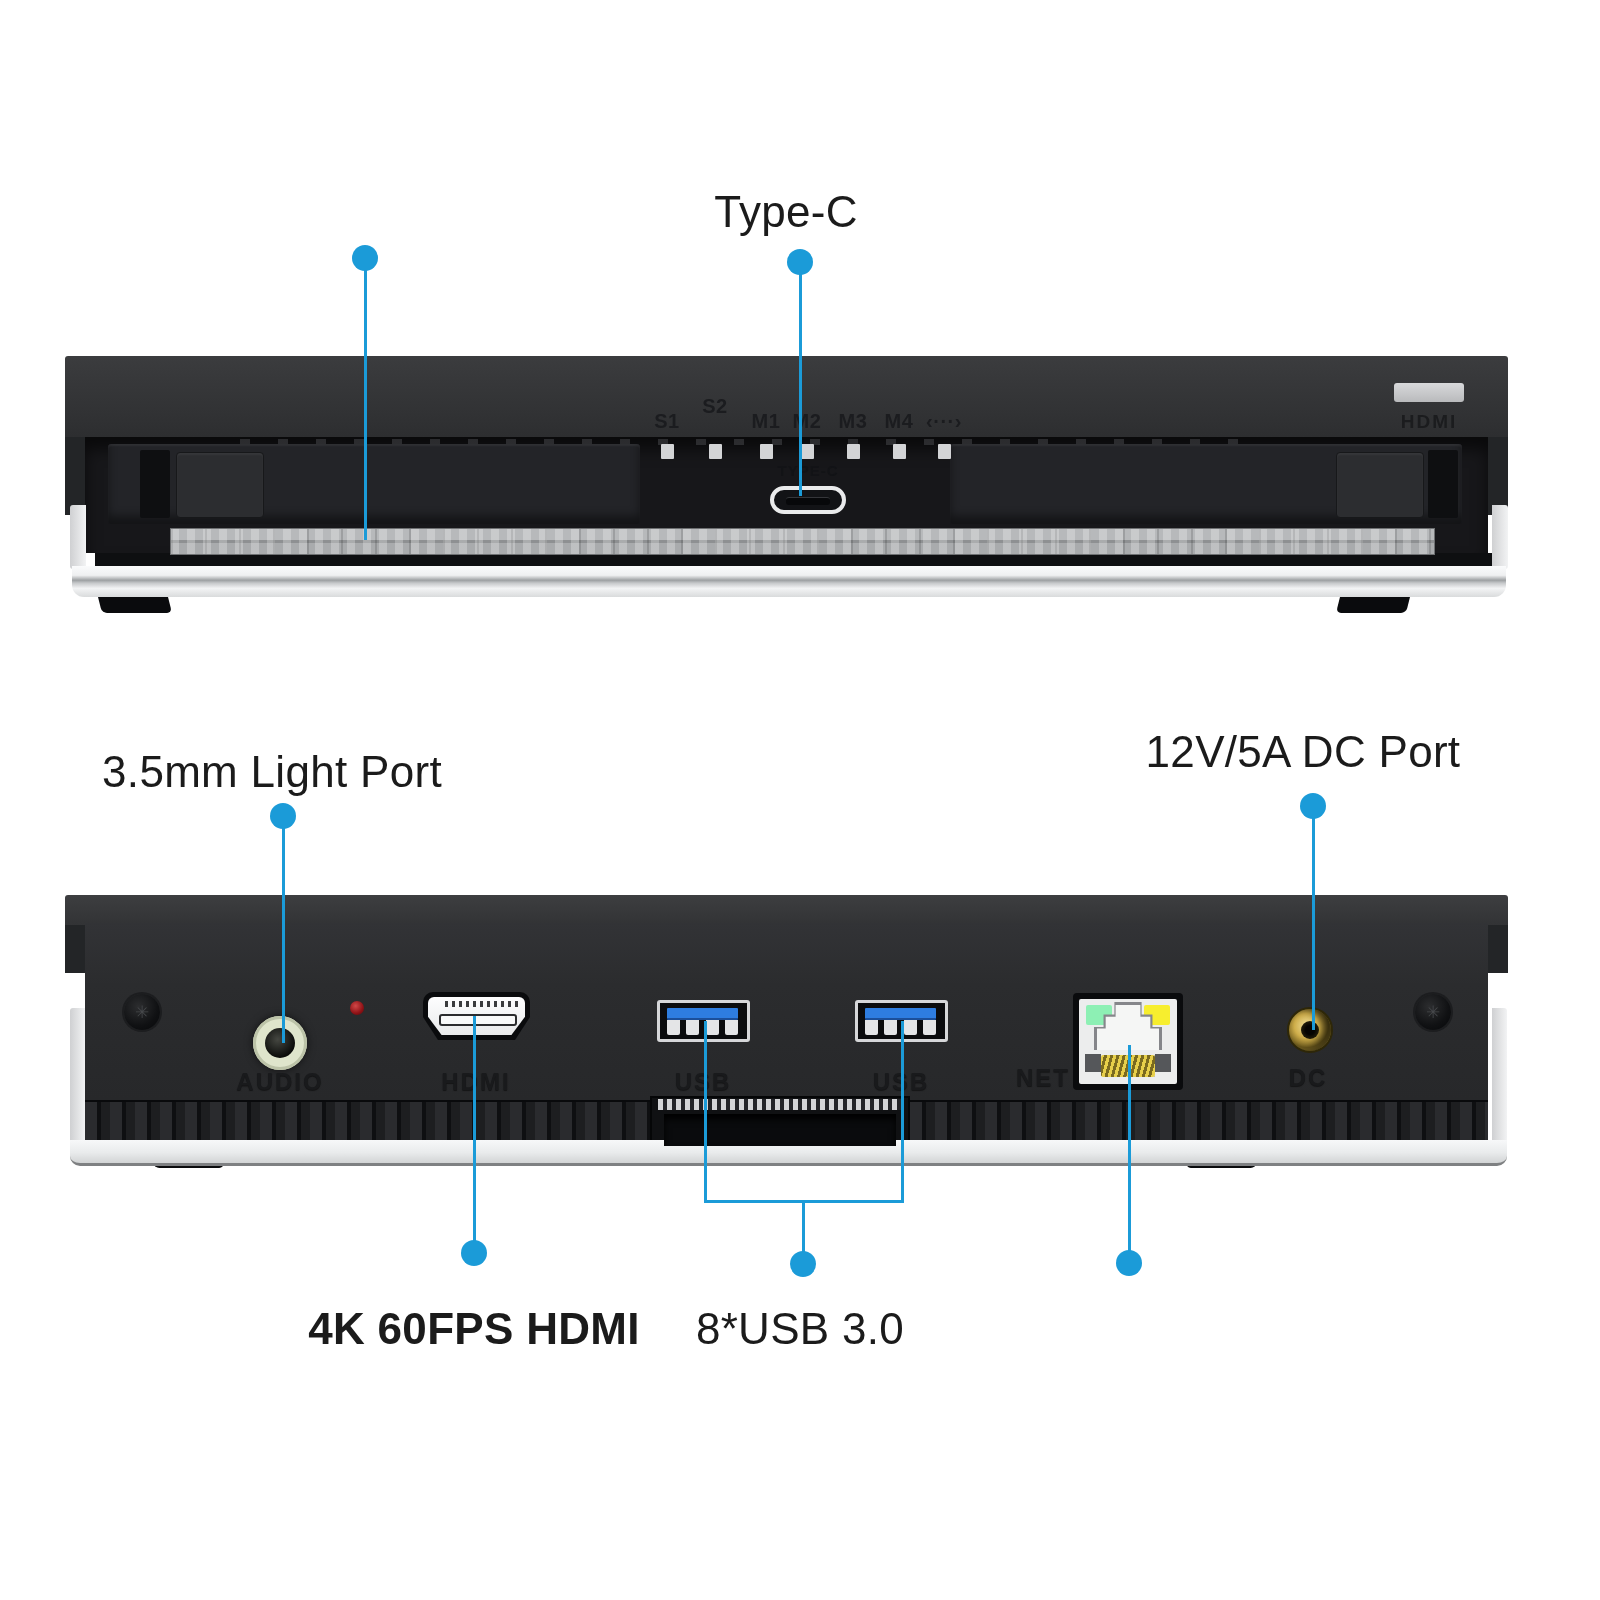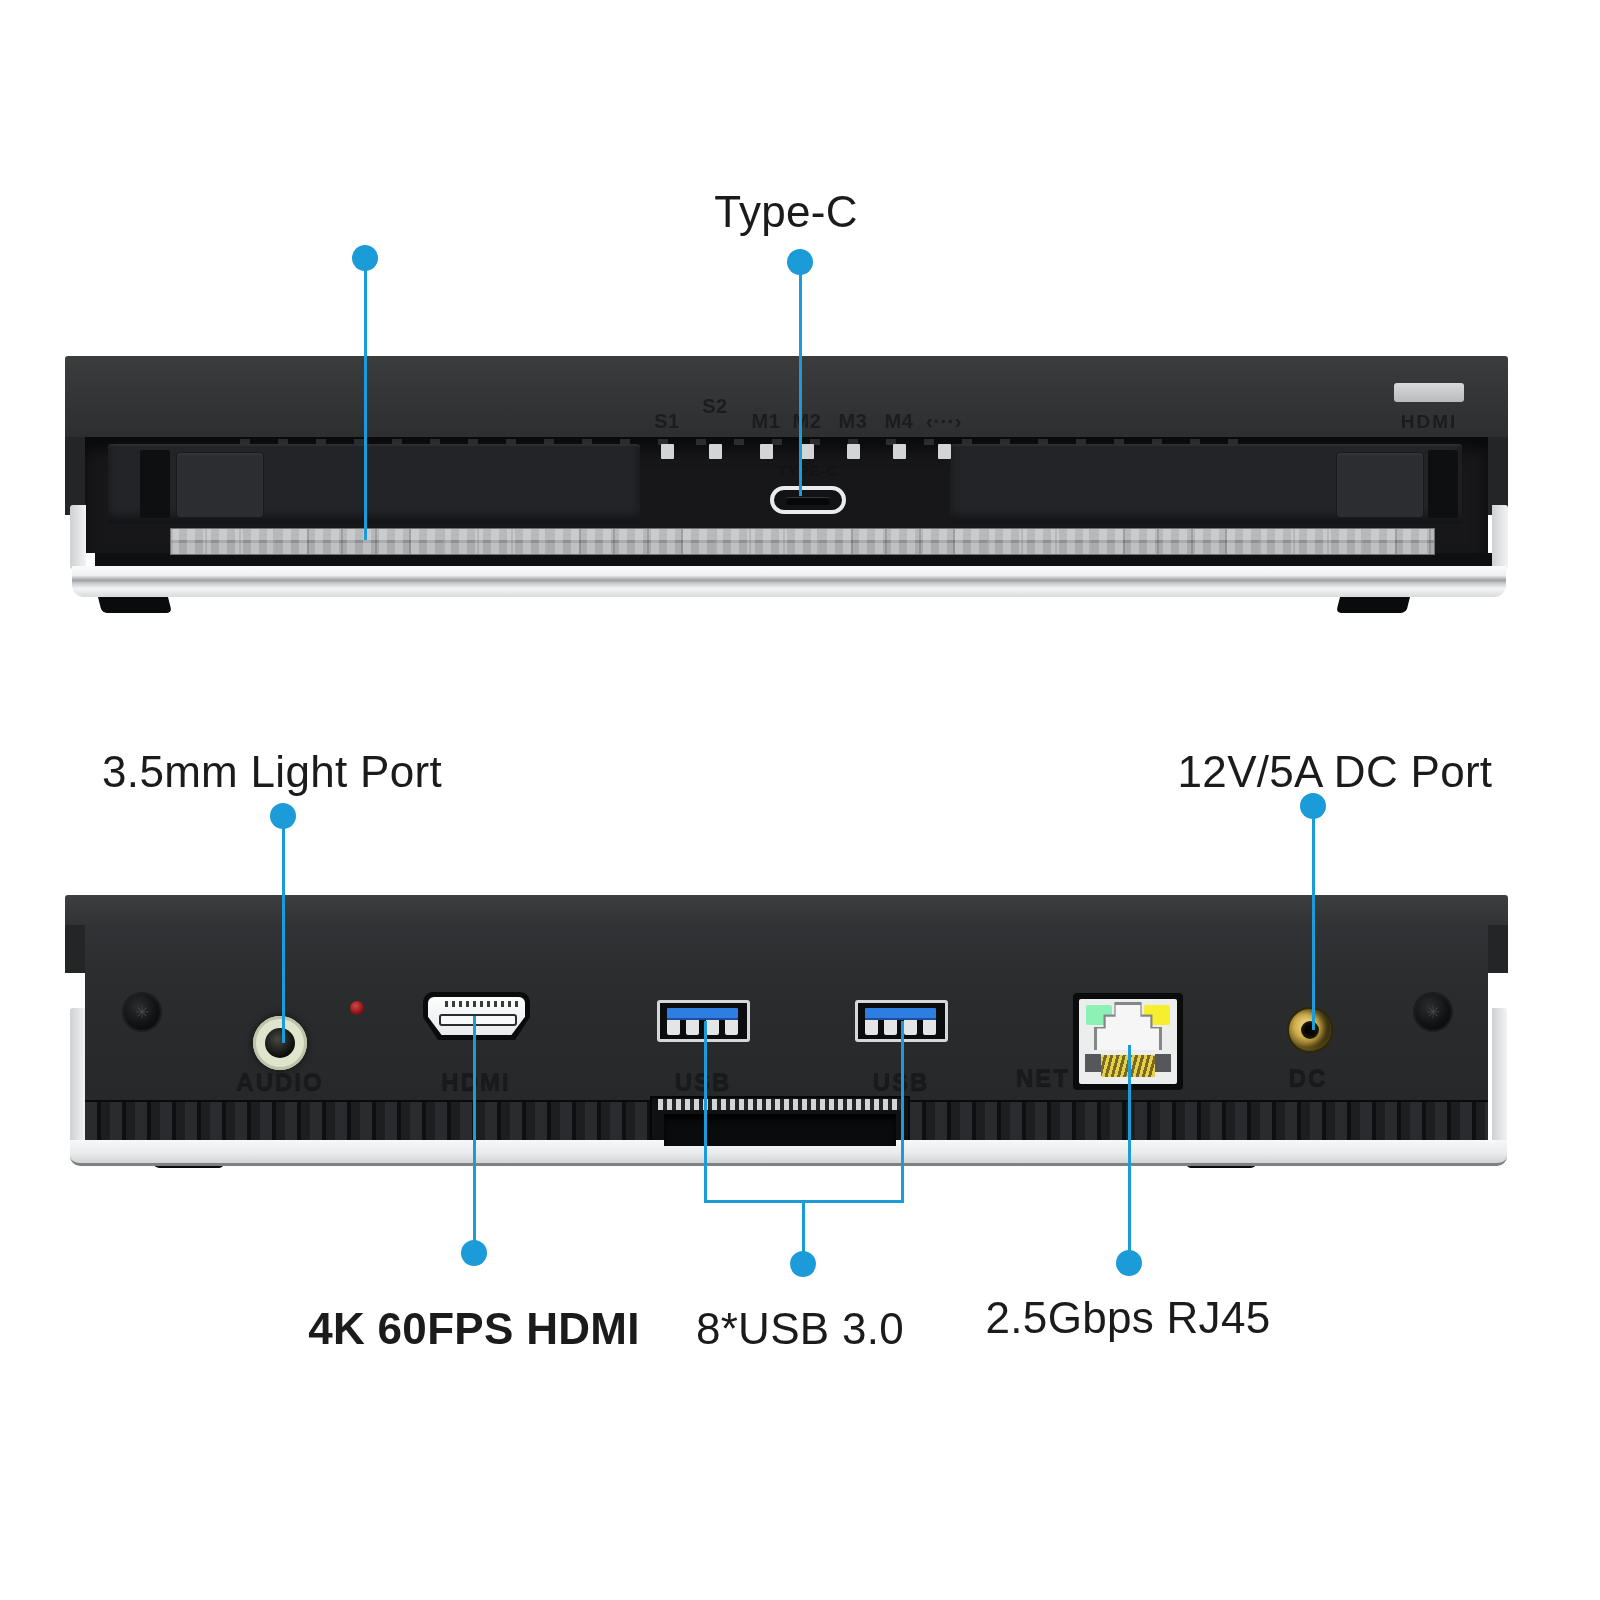--- a/index.html
+++ b/index.html
@@ -227,32 +227,31 @@
   <div class="co-v" style="left:364px;top:258px;height:282px;"></div>
 
   <span class="co-label" style="left:786px;top:212px;">Type-C</span>
   <div class="co-dot" style="left:787px;top:249px;"></div>
   <div class="co-v" style="left:799px;top:262px;height:234px;"></div>
 
   <span class="co-label" style="left:272px;top:772px;">3.5mm Light Port</span>
   <div class="co-dot" style="left:270px;top:803px;"></div>
   <div class="co-v" style="left:282px;top:816px;height:227px;"></div>
 
-  <span class="co-label" style="left:1303px;top:772px;margin-left:32px;">12V/5A DC Port</span>
+  <span class="co-label" style="left:1303px;top:752px;">12V/5A DC Port</span>
   <div class="co-dot" style="left:1300px;top:793px;"></div>
   <div class="co-v" style="left:1312px;top:806px;height:224px;"></div>
 
   <div class="co-v" style="left:473px;top:1016px;height:237px;"></div>
   <div class="co-dot" style="left:461px;top:1240px;"></div>
   <span class="co-label" style="left:474px;top:1329px;font-weight:bold;">4K 60FPS HDMI</span>
 
   <div class="co-v" style="left:704px;top:1021px;height:182px;"></div>
   <div class="co-v" style="left:901px;top:1021px;height:182px;"></div>
   <div class="co-h" style="left:704px;top:1200px;width:200px;"></div>
   <div class="co-v" style="left:802px;top:1202px;height:62px;"></div>
   <div class="co-dot" style="left:790px;top:1251px;"></div>
   <span class="co-label" style="left:800px;top:1329px;">8*USB 3.0</span>
 
   <div class="co-v" style="left:1128px;top:1045px;height:218px;"></div>
   <div class="co-dot" style="left:1116px;top:1250px;"></div>
-  <span class="co-label" style="left:1128px;top:1318px;">2.5Gbps RJ45</span>
 
 </div>
 
 </body></html>

